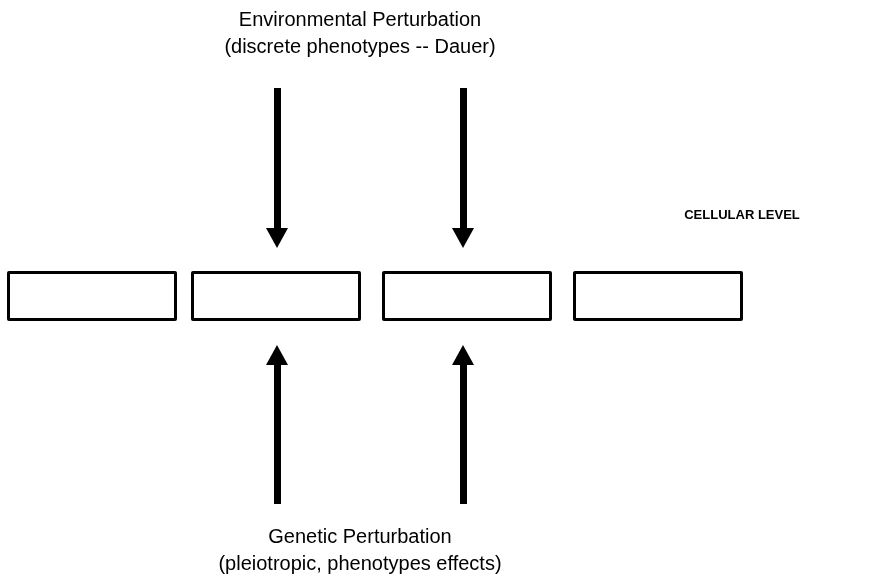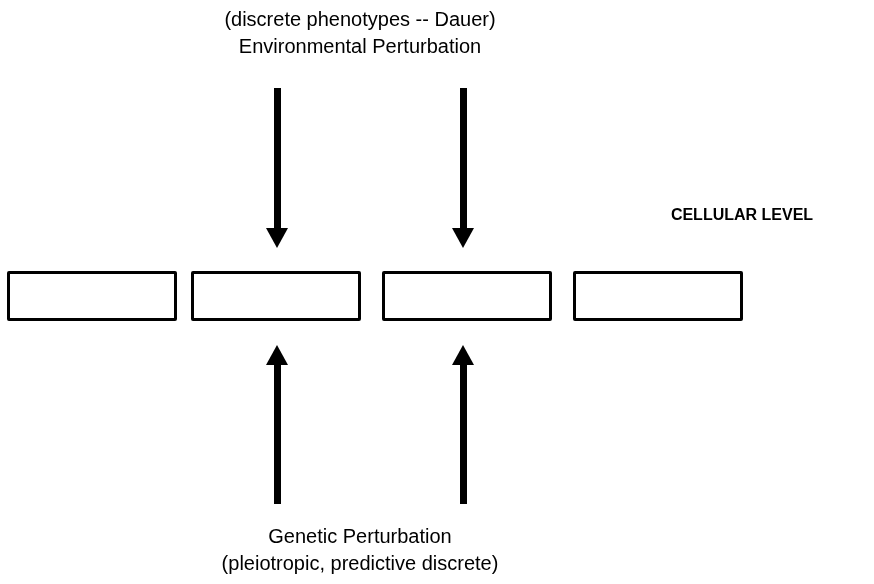--- a/index.html
+++ b/index.html
@@ -1,31 +1,31 @@
 <!DOCTYPE html>
 <html><head>
   <meta charset="utf-8">
   <style>
     html, body { margin: 0; padding: 0; background: #ffffff; }
     body { width: 874px; height: 584px; position: relative; overflow: hidden;
            font-family: "Liberation Sans", "DejaVu Sans", sans-serif; color: #000; }
     .label { position: absolute; text-align: center; white-space: nowrap; }
     .env { left: 160px; top: 6px; width: 400px; font-size: 20px; line-height: 27px; }
     .gen { left: 160px; top: 523px; width: 400px; font-size: 20px; line-height: 27px; }
-    .cell { left: 610px; top: 202px; width: 264px; font-size: 16px; line-height: 26px; font-weight: bold; }
+    .cell { left: 610px; top: 202px; width: 264px; font-size: 13px; line-height: 26px; font-weight: bold; }
     .box { position: absolute; top: 271px; width: 164px; height: 44px;
            border: 3px solid #000; border-radius: 2px; background: #fff; box-sizing: content-box; }
     svg.arrows { position: absolute; left: 0; top: 0; }
   </style>
 </head>
 <body>
 
 <div class="label env">
+  <div>Environmental Perturbation</div>
   <div>(discrete phenotypes -- Dauer)</div>
-  <div>Environmental Perturbation</div>
 </div>
 
 <div class="label cell">
   <div>CELLULAR LEVEL</div>
 </div>
 
 <div class="box" style="left:7px;"></div>
 <div class="box" style="left:191px;"></div>
 <div class="box" style="left:382px;"></div>
 <div class="box" style="left:573px;"></div>
@@ -44,14 +44,14 @@
     <rect x="274" y="362" width="7" height="142" fill="#000"></rect>
   </g>
   <g>
     <polygon points="452,365 474,365 463,345" fill="#000"></polygon>
     <rect x="460" y="362" width="7" height="142" fill="#000"></rect>
   </g>
 </svg>
 
 <div class="label gen">
   <div>Genetic Perturbation</div>
-  <div>(pleiotropic, predictive discrete)</div>
+  <div>(pleiotropic, phenotypes effects)</div>
 </div>
 
 </body></html>

